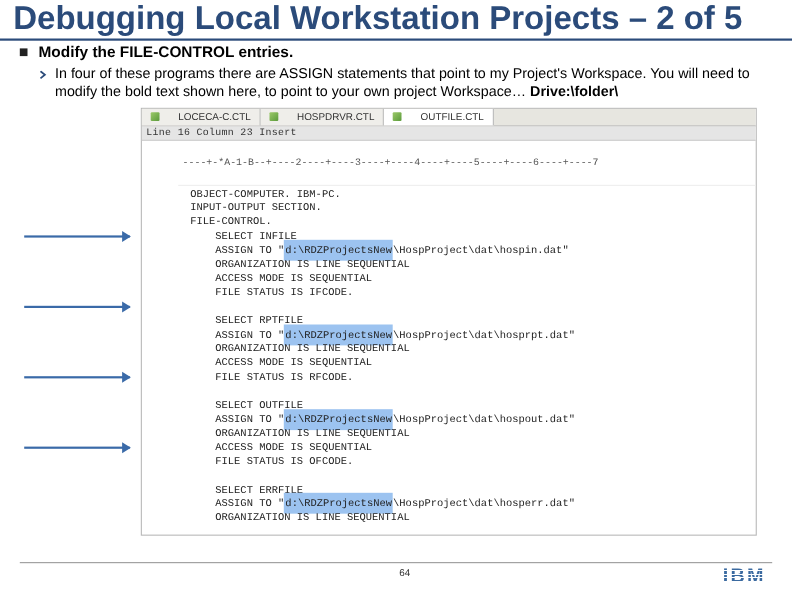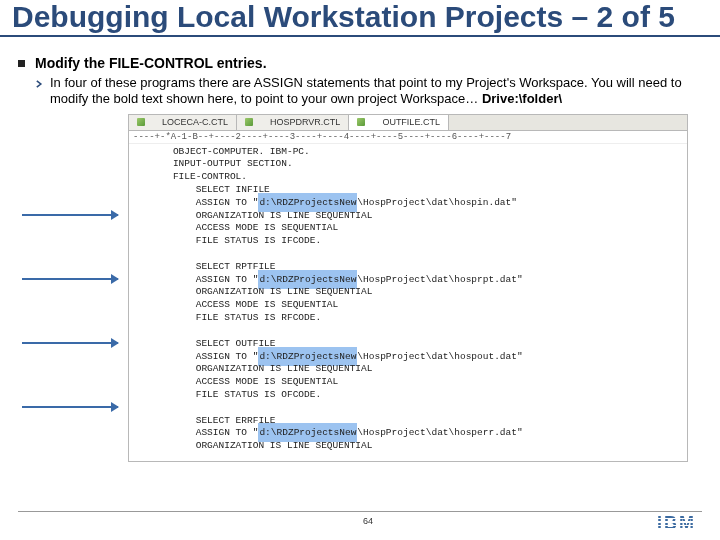--- a/index.html
+++ b/index.html
@@ -11,21 +11,21 @@
     position: relative;
     overflow: hidden;
   }
   .title {
     font-size: 30px;
     font-weight: bold;
     color: #2b4b7a;
     padding: 0 8px 2px 12px;
     line-height: 1.1;
     border-bottom: 2px solid #2b4b7a;
-    margin-bottom: 18px;
+    margin-bottom: 2px;
   }
   .content {
     padding: 0 18px 0 18px;
   }
   .bullet-row {
     display: flex;
     align-items: flex-start;
     gap: 10px;
     margin-bottom: 4px;
   }
@@ -88,24 +88,25 @@
   .statusline {
     background: #e5e5e5;
     color: #333;
     padding: 1px 4px;
     border-bottom: 1px solid #ccc;
     font-size: 9px;
     letter-spacing: 0.3px;
   }
   .ruler {
     color: #555;
-    padding: 1px 4px;
+    padding: 15px 4px;
     border-bottom: 1px solid #eee;
     white-space: pre;
     font-size: 9px;
+    margin-left: 33px;
   }
   .code {
     padding: 2px 4px 8px 4px;
   }
   .code-line {
     white-space: pre;
     line-height: 1.35;
     color: #222;
   }
   .hl {
@@ -193,20 +194,21 @@
         </div>
       <div class="tab">
           <span class="tab-icon"></span>
           <span>HOSPDRVR.CTL</span>
         </div>
       <div class="tab active">
           <span class="tab-icon"></span>
           <span>OUTFILE.CTL</span>
         </div>
     </div>
+    <div class="statusline">Line 16      Column 23      Insert</div>
     <div class="ruler">----+-*A-1-B--+----2----+----3----+----4----+----5----+----6----+----7</div>
     <div class="code" id="code-area">
         <div class="code-line">       OBJECT-COMPUTER. IBM-PC.</div>
         <div class="code-line">       INPUT-OUTPUT SECTION.</div>
         <div class="code-line">       FILE-CONTROL.</div>
         <div class="code-line">           SELECT INFILE</div>
         <div class="code-line"><span>           ASSIGN TO "</span><span class="hl">d:\RDZProjectsNew</span><span>\HospProject\dat\hospin.dat"</span></div>
         <div class="code-line">           ORGANIZATION IS LINE SEQUENTIAL</div>
         <div class="code-line">           ACCESS MODE IS SEQUENTIAL</div>
         <div class="code-line">           FILE STATUS IS IFCODE.</div>

